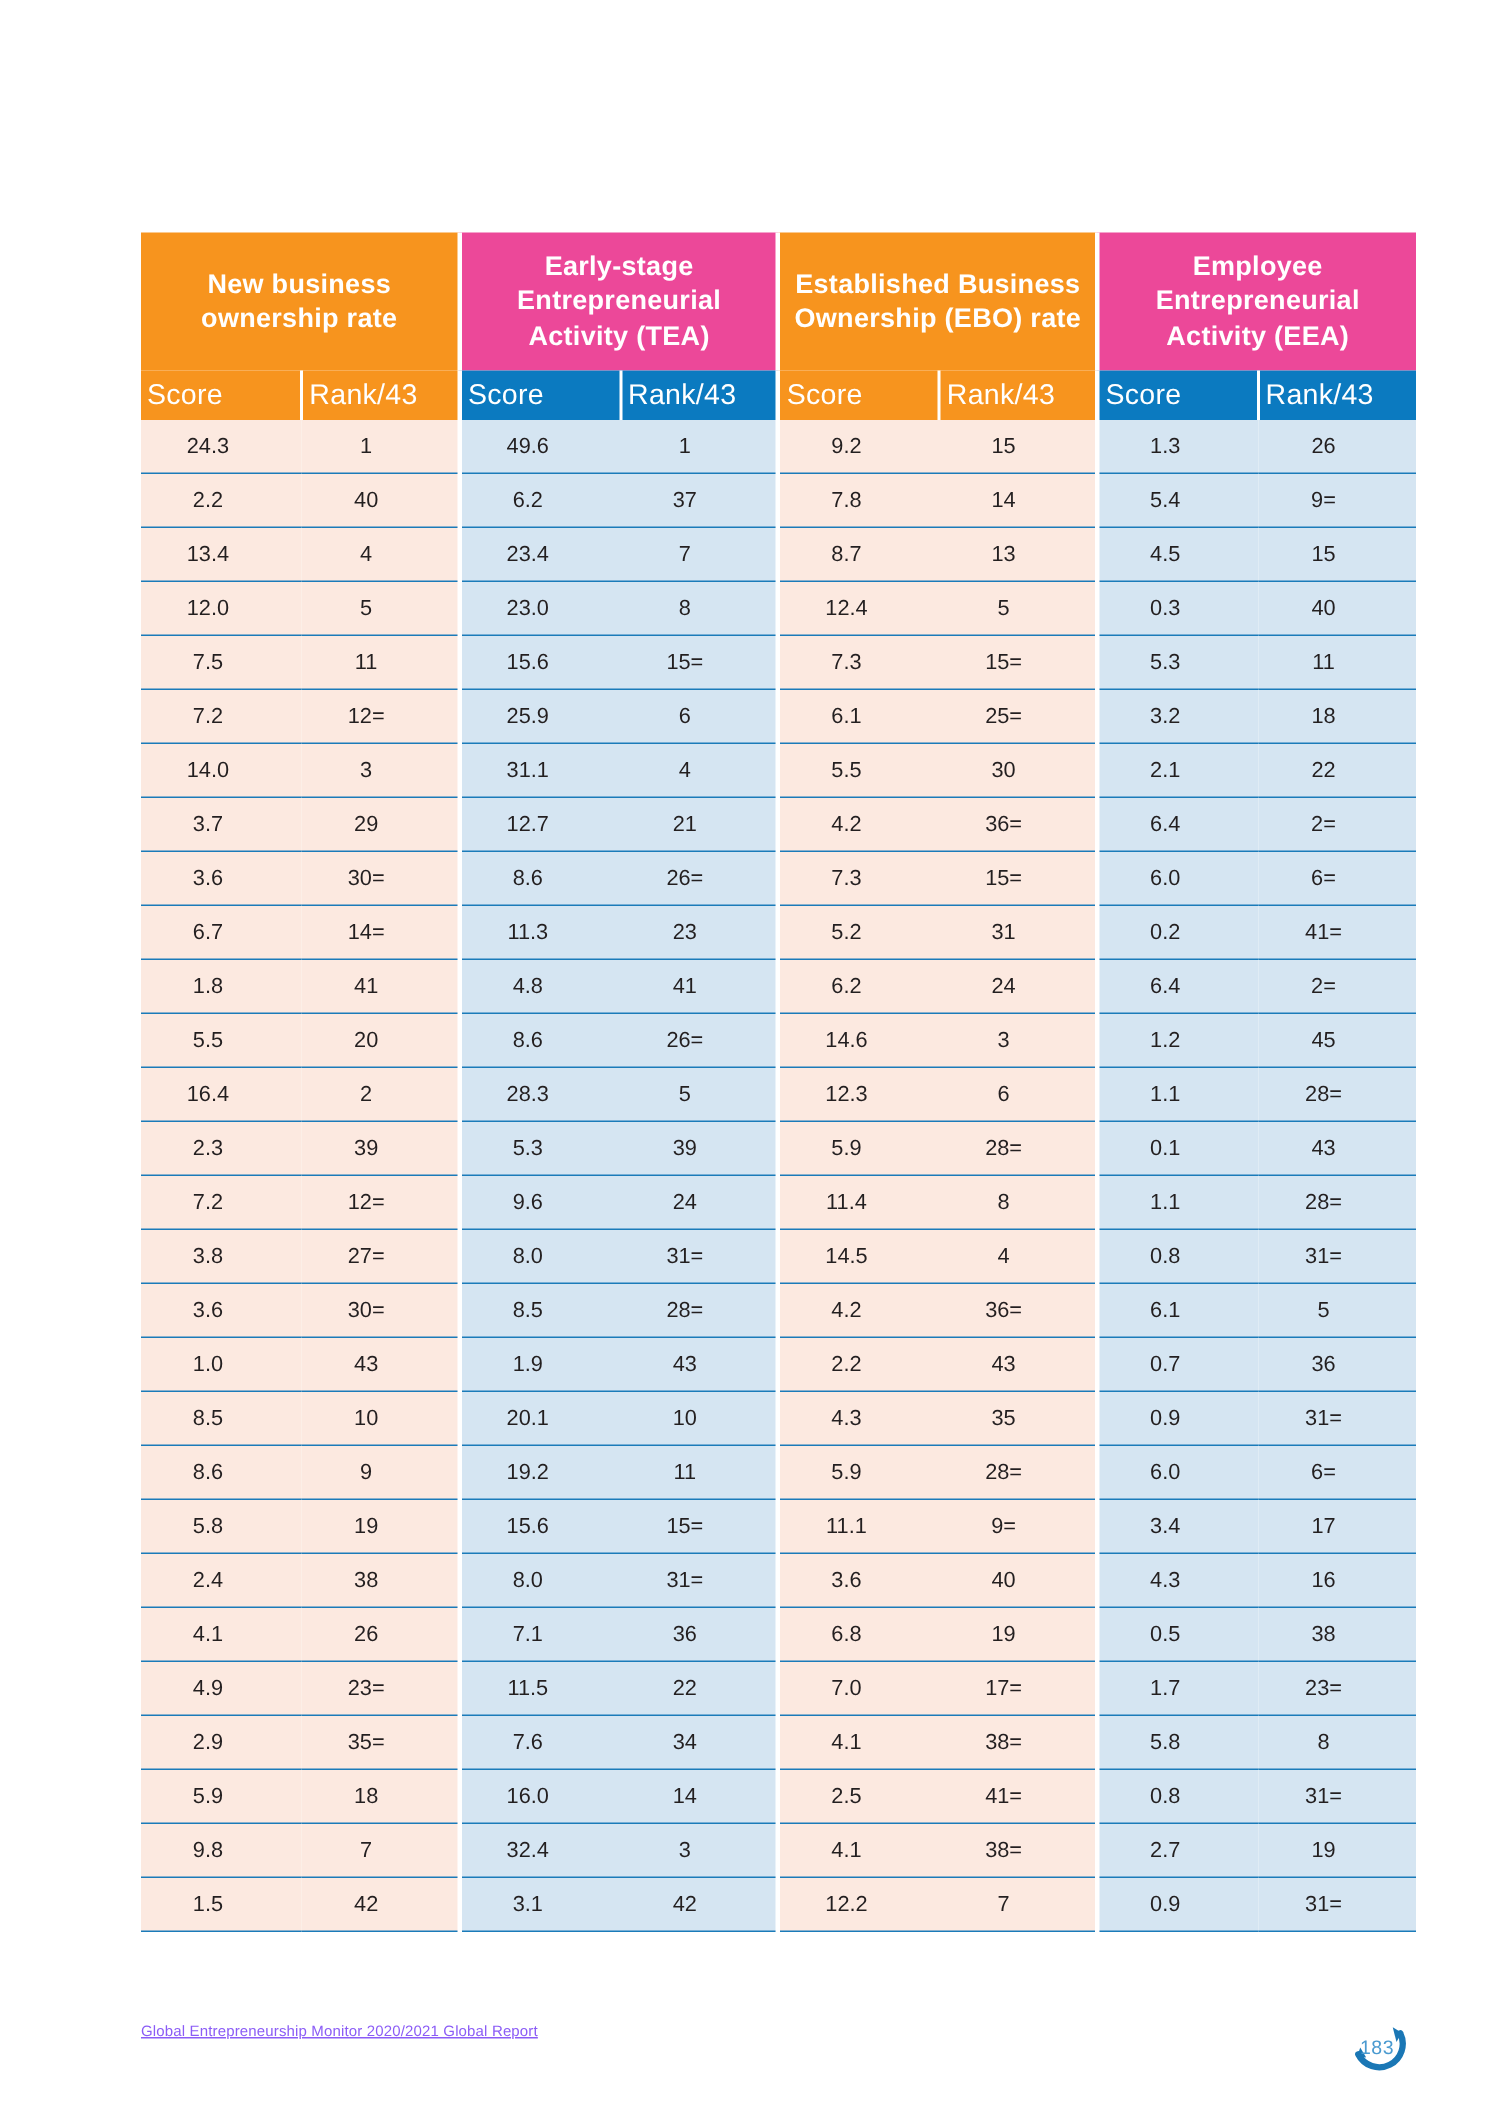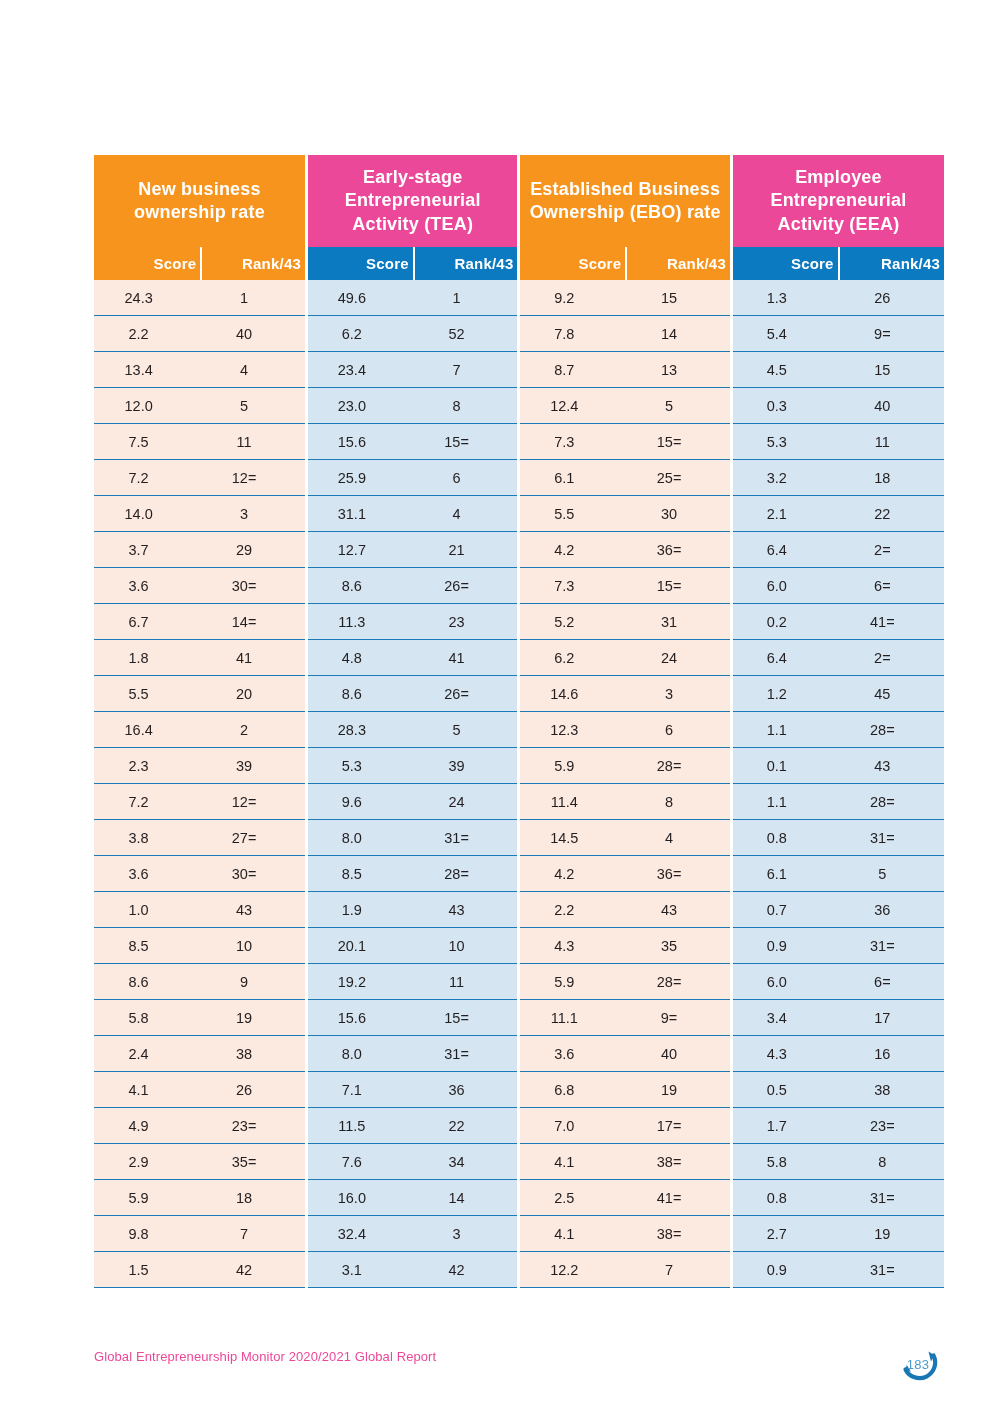--- a/index.html
+++ b/index.html
@@ -50,24 +50,24 @@
     padding: 2px 6px;
     border: 0;
   }
   th.grp.orange { background: #f7941e; }
   th.grp.blue   { background: #ec4899; }
 
   
   th.sub {
     height: 33px;
     vertical-align: middle;
-    text-align: right;
+    text-align: left;
     color: #ffffff;
-    font-size: 15px;
-    font-weight: bold;
+    font-size: 19px;
+    font-weight: normal;
     letter-spacing: 0.2px;
     padding: 0 4px;
     border: 0;
   }
   th.sub.orange { background: #f7941e; border-left: 2px solid #ffffff; }
   th.sub.blue   { background: #0b7ac0; border-left: 2px solid #ffffff; }
   th.sub.first  { border-left: 0; }
 
   
   th.grp.gap, th.sub.gap { border-left: 3px solid #ffffff; }
@@ -94,24 +94,25 @@
     position: absolute;
     left: 94px;
     top: 1343px;
     width: 850px;
     height: 40px;
   }
   .footer-text {
     position: absolute;
     left: 0;
     top: 6px;
-    font-size: 13px;
-    color: #ec4899;
+    font-size: 10px;
+    color: #8b5cf6;
     letter-spacing: 0.1px;
     font-family: "Liberation Sans", sans-serif;
+    text-decoration: underline;
   }
   .page-badge {
     position: absolute;
     right: 0;
     top: -4px;
     width: 52px;
     height: 52px;
   }
   .page-badge svg { display: block; }
   .page-num {
@@ -174,21 +175,21 @@
             <td class="cell blue">1</td>
             <td class="cell pink gapleft">9.2</td>
             <td class="cell pink">15</td>
             <td class="cell blue gapleft">1.3</td>
             <td class="cell blue">26</td>
           </tr>
           <tr class="row">
             <td class="cell pink">2.2</td>
             <td class="cell pink">40</td>
             <td class="cell blue gapleft">6.2</td>
-            <td class="cell blue">52</td>
+            <td class="cell blue">37</td>
             <td class="cell pink gapleft">7.8</td>
             <td class="cell pink">14</td>
             <td class="cell blue gapleft">5.4</td>
             <td class="cell blue">9=</td>
           </tr>
           <tr class="row">
             <td class="cell pink">13.4</td>
             <td class="cell pink">4</td>
             <td class="cell blue gapleft">23.4</td>
             <td class="cell blue">7</td>

